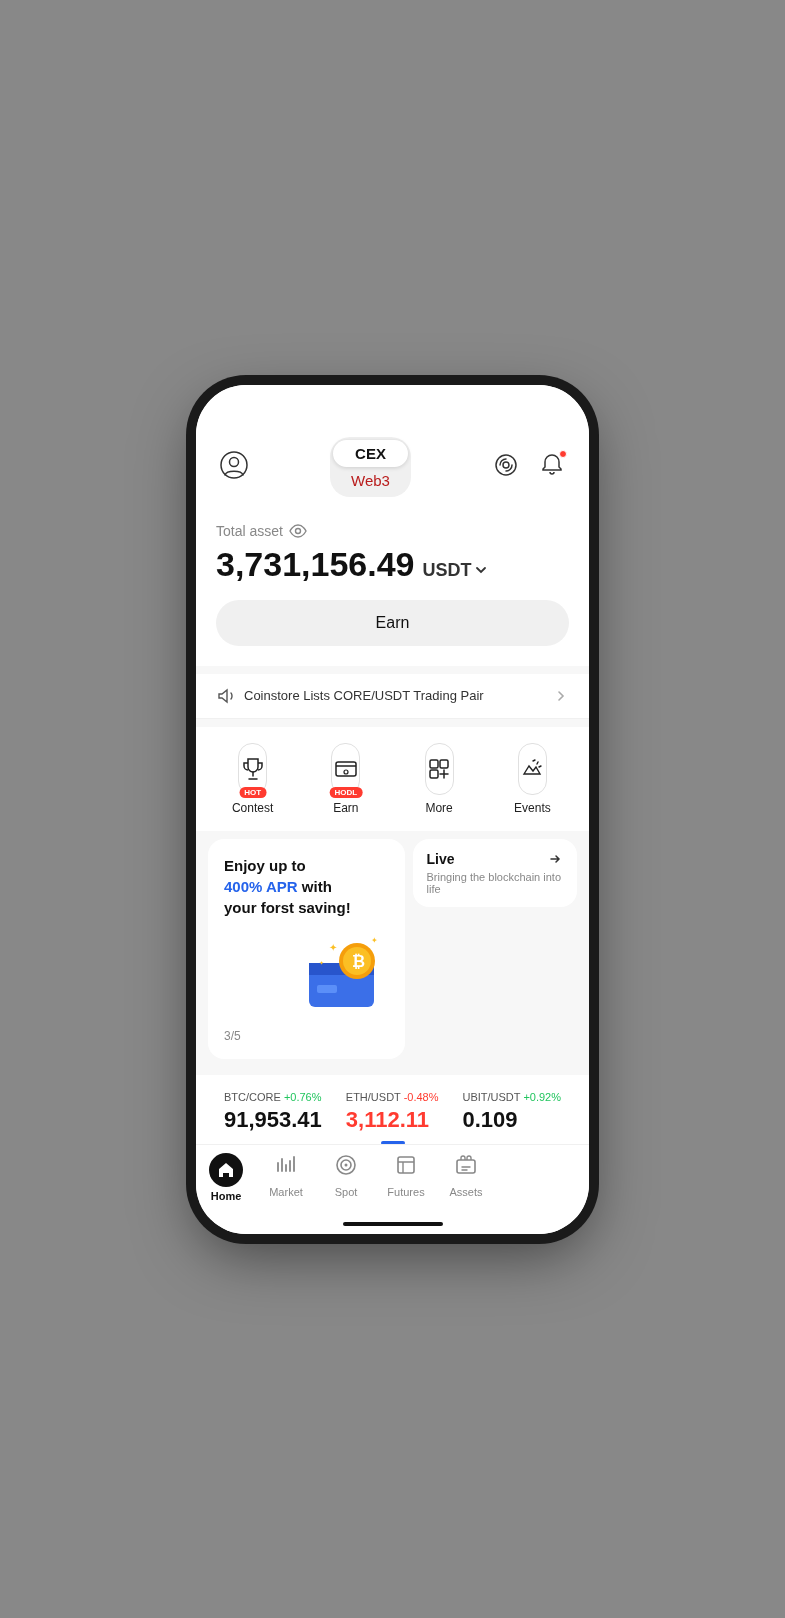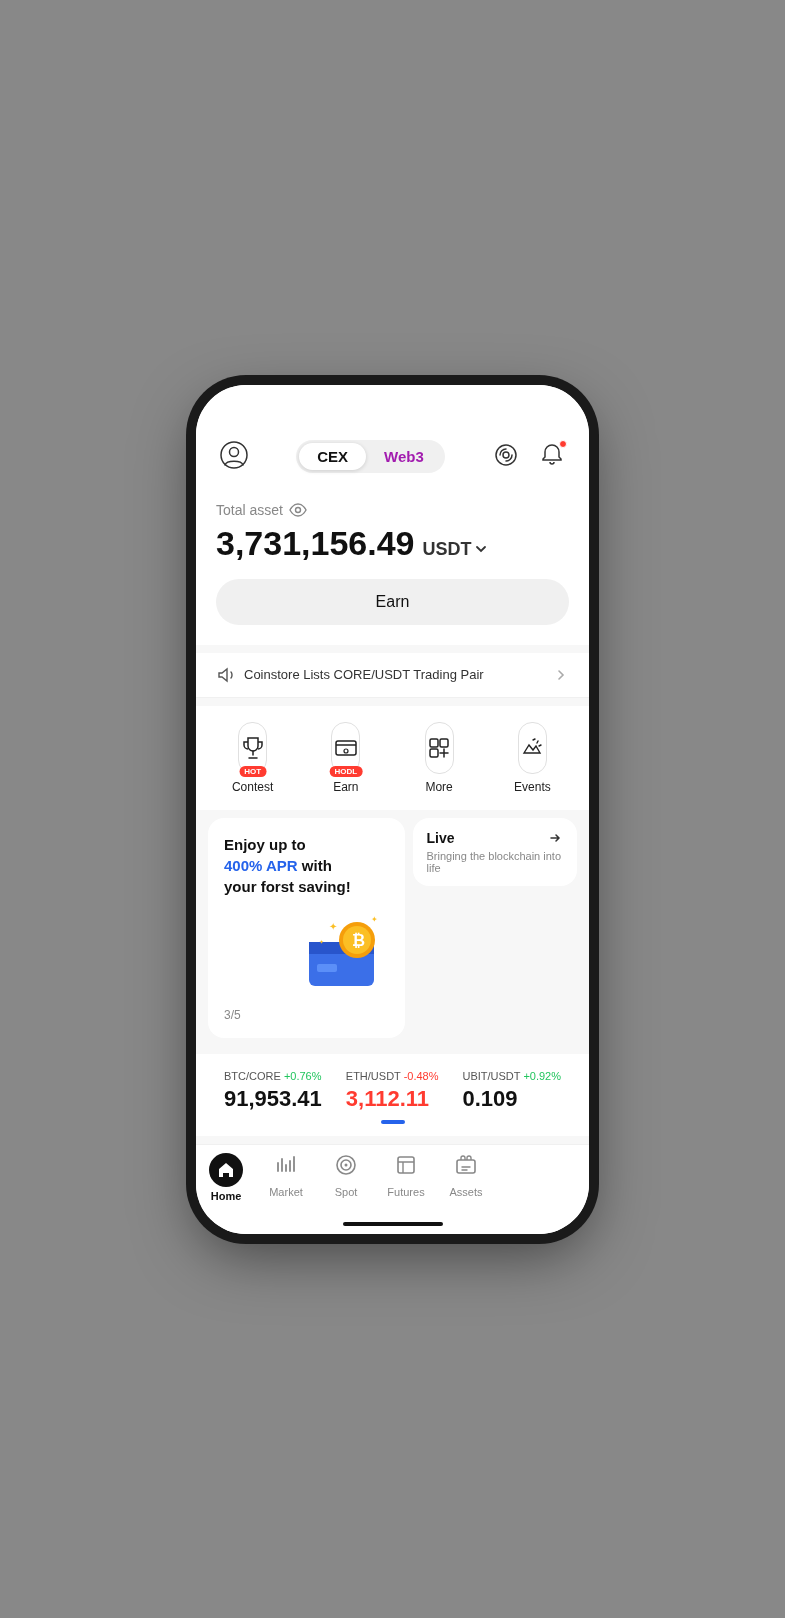--- a/index.html
+++ b/index.html
@@ -45,29 +45,30 @@
     .header-left, .header-right {
       display: flex;
       align-items: center;
       gap: 12px;
     }
     .tab-group {
       display: flex;
       background: #f0f0f0;
       border-radius: 20px;
       padding: 3px;
+      flex-direction: column;
     }
     .tab-btn {
       padding: 5px 18px;
       border-radius: 16px;
       border: none;
       background: transparent;
       font-size: 15px;
-      font-weight: 700;
-      color: #a21caf;
+      font-weight: 400;
+      color: #b91c1c;
       cursor: pointer;
     }
     .tab-btn.active {
       background: #fff;
       color: #111;
       font-weight: 700;
       box-shadow: 0 1px 4px rgba(0,0,0,0.15);
     }
     .icon-btn {
       background: none;

